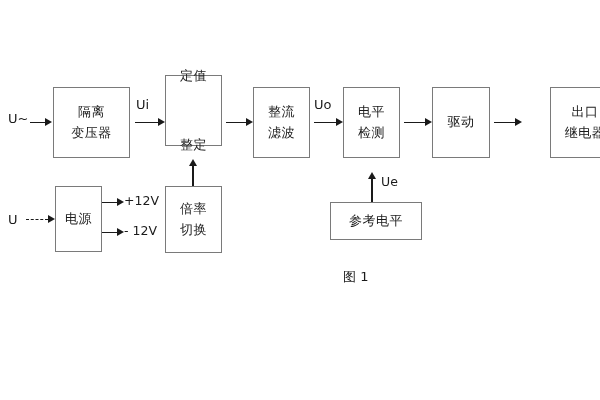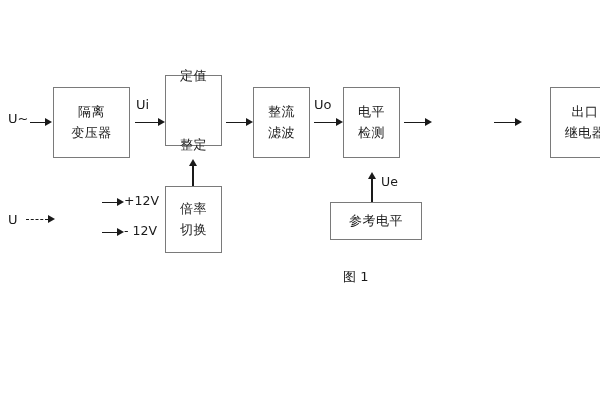--- a/index.html
+++ b/index.html
@@ -112,38 +112,44 @@
   <div class="block" style="left:343px;top:87px;width:57px;height:71px;">
     <span class="ln">电平</span>
     <span class="ln">检测</span>
   </div>
 
   <div class="harrow" style="left:404px;top:118px;width:28px;">
     <div class="shaft" style="width:21px;"></div>
     <div class="head" style="left:21px;"></div>
   </div>
 
+  <div class="block" style="left:432px;top:87px;width:58px;height:71px;">
+    <span class="ln">驱动</span>
+  </div>
 
   <div class="harrow" style="left:494px;top:118px;width:28px;">
     <div class="shaft" style="width:21px;"></div>
     <div class="head" style="left:21px;"></div>
   </div>
 
   <div class="block" style="left:522px;top:87px;width:70px;height:71px;margin-left:28px;">
     <span class="ln">出口</span>
     <span class="ln">继电器</span>
   </div>
 
   <div class="lbl" style="left:8px;top:213px;">U</div>
 
   <div class="harrow dashed" style="left:26px;top:215px;width:29px;">
     <div class="shaft" style="width:22px;"></div>
     <div class="head" style="left:22px;"></div>
   </div>
 
+  <div class="block" style="left:55px;top:186px;width:47px;height:66px;">
+    <span class="ln">电源</span>
+  </div>
 
   <div class="harrow" style="left:102px;top:198px;width:22px;">
     <div class="shaft" style="width:15px;"></div>
     <div class="head" style="left:15px;"></div>
   </div>
   <div class="lbl sm" style="left:124px;top:195px;">+12V</div>
 
   <div class="harrow" style="left:102px;top:228px;width:22px;">
     <div class="shaft" style="width:15px;"></div>
     <div class="head" style="left:15px;"></div>

